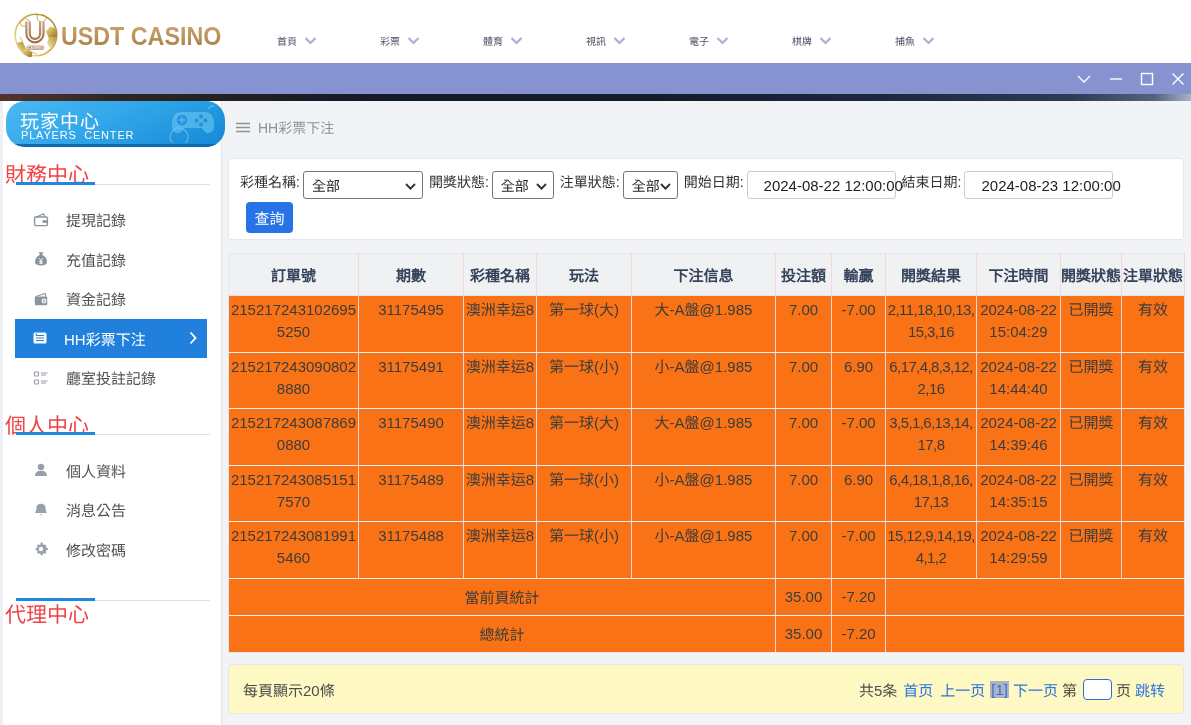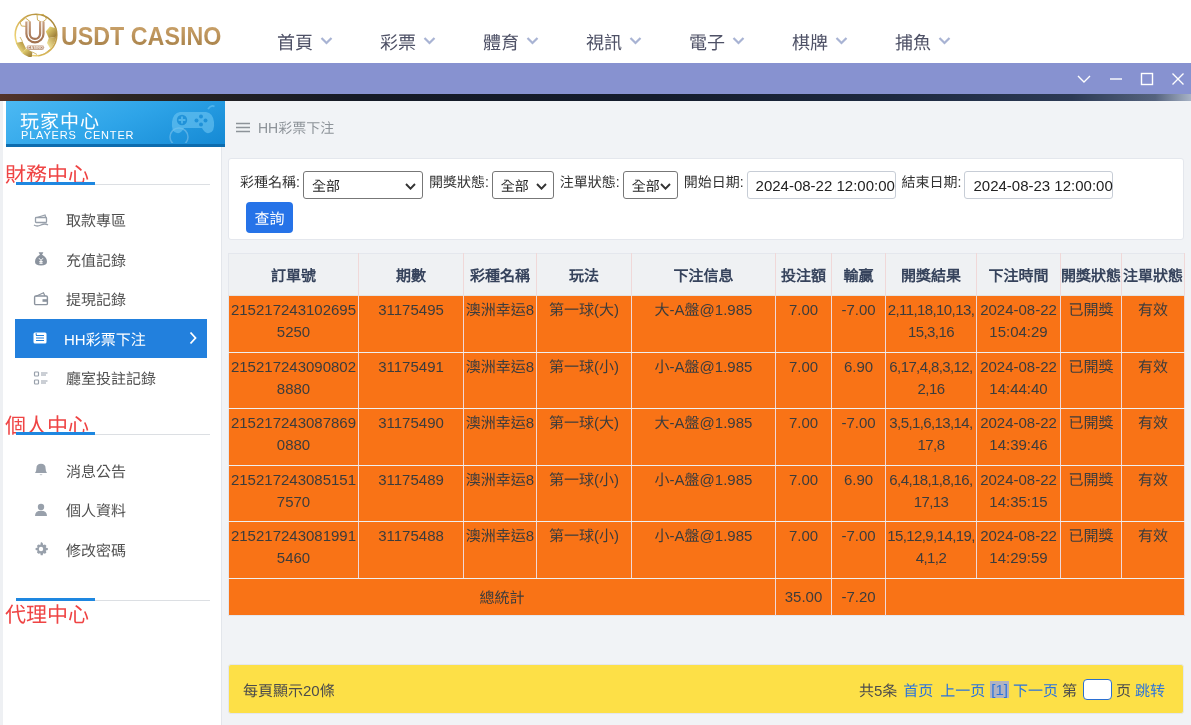--- a/index.html
+++ b/index.html
@@ -4,33 +4,33 @@
 <style>
 * { margin:0; padding:0; box-sizing:border-box; }
 html,body { width:1191px; height:725px; overflow:hidden; font-family:"Liberation Sans",sans-serif; background:#fff; }
 
 .navbar { position:absolute; left:0; top:0; width:1191px; height:63px; background:#fff; }
 .logo { position:absolute; left:14px; top:13px; width:44px; height:44px; }
 .logotext { position:absolute; left:61px; top:21px; font-size:26.5px; font-weight:bold; transform:scaleX(0.878); transform-origin:0 0; white-space:nowrap;
   background:linear-gradient(180deg,#cfa870 0%,#bd945c 45%,#9e7a42 100%);
   -webkit-background-clip:text; background-clip:text; color:transparent; }
 .nav { position:absolute; left:277px; top:9px; height:63px; display:flex; align-items:center; }
-.nav .it { width:103px; display:flex; align-items:center; font-size:18px; color:#4e5166; }
+.nav .it { width:103px; display:flex; align-items:center; font-size:10px; color:#4e5166; }
 .nav .it svg { margin-left:7px; }
 
 .titlebar { position:absolute; left:0; top:63px; width:1191px; height:31px; background:#8792d0; }
 .winbtns { position:absolute; right:6px; top:0; height:31px; display:flex; align-items:center; gap:17px; }
 .winbtns svg { display:block; }
 .darkline { position:absolute; left:0; top:94px; width:1191px; height:7px;
   background:linear-gradient(90deg,#53342a 0%,#2c2623 10%,#151a26 30%,#141c2c 55%,#1d2940 75%,#2c3a55 90%,#55637e 97%,#a8b3c6 100%); }
 
 .main { position:absolute; left:0; top:101px; width:1191px; height:624px; background:#f1f3f6; }
 .sidebar { position:absolute; left:0; top:0; width:222px; height:624px; background:#fff; border-right:1px solid #e3e6eb; border-left:3px solid #eef0f3;}
 .sidehead { position:absolute; left:3px; top:0; width:219px; height:46px; overflow:hidden;
-  background:linear-gradient(155deg,#4cb9f3 0%,#2ea4e8 50%,#1488d3 100%); }
+  background:linear-gradient(155deg,#4cb9f3 0%,#2ea4e8 50%,#1488d3 100%);border-radius:19px; }
 .sidehead .t1 { position:absolute; left:14px; top:5px; color:#fff; font-size:19px; letter-spacing:1px;}
 .sidehead .t2 { position:absolute; left:15px; top:28px; color:#fff; font-size:11px; letter-spacing:0.8px; }
 .sidehead .strip { position:absolute; left:0; bottom:0; width:100%; height:3px; background:#0d6cae; }
 .pad-ic { position:absolute; right:6px; top:2px; }
 .menu { position:absolute; left:0; top:46px; width:219px; }
 .sec { position:relative; height:53px; }
 .sec .tt { position:absolute; left:2px; top:11px; font-size:21px; color:#ef4444; }
 .sec .ln { position:absolute; left:13px; top:36.5px; width:194px; height:1px; background:#dcdfe3; }
 .sec .lnb { position:absolute; left:13px; top:34.5px; width:79px; height:3px; background:#1e87e0; }
 .mi { position:relative; height:39.5px; display:flex; align-items:center; font-size:15px; color:#515151; }
@@ -47,36 +47,36 @@
 .crumb svg { margin-right:8px; }
 .panel { position:absolute; left:6px; width:956px; background:#fff; border:1px solid #e4e7ed; border-radius:3px; }
 .filter { top:57px; height:82px; }
 .frow { position:absolute; left:11px; top:12px; display:flex; align-items:flex-start; font-size:14px; color:#333; }
 .frow .lab { margin:0 4px 0 0; }
 .sel { height:28px; border:1px solid #777; border-radius:3px; background:#fff; position:relative; font-size:14px; color:#222;
   display:flex; align-items:center; padding-left:8px; margin-right:6px; }
 .sel svg { position:absolute; right:6px; top:11px; }
 .frow .lab { margin-right:3px; }
 .inp { height:28px; border:1px solid #c7cdd6; border-radius:3px; background:#fff; font-size:15px; color:#222;
-  display:flex; align-items:center; padding-left:8px; margin-right:6px; white-space:nowrap; }
+  display:flex; align-items:center; padding-left:16px; margin-right:6px; white-space:nowrap; }
 .qbtn { position:absolute; left:17px; top:43px; width:47px; height:31px; background:#2673e8; color:#fff; font-size:15px;
   border-radius:4px; display:flex; align-items:center; justify-content:center; }
 
 .tpanel { top:152px; height:398px; border:none; background:none; }
 table { border-collapse:collapse; table-layout:fixed; width:956px; border:1px solid #e4e7ed; background:#f97316; }
 th,td { border:1px solid #f0d8d8; border-top:1px solid #efefef; border-bottom:1px solid #efefef; text-align:center; overflow:hidden; }
 th { background:#eff1f3; font-size:15px; color:#36435c; font-weight:bold; white-space:nowrap; height:42px; border-bottom:1px solid #e3e3e3;}
 tr.dr td { height:56.5px; vertical-align:top; padding:3px 1px 0 1px; font-size:15px; color:#3c3c3c; line-height:22px; word-break:break-all; }
 td.c8 { letter-spacing:-0.6px; }
 tr.sr td { height:37px; font-size:15px; color:#3c3c3c; vertical-align:middle; }
 table tr th:first-child, table tr td:first-child { border-left:none; }
 table tr:first-child th { border-top:none; }
 table tr:last-child td { border-bottom:none; }
 
-.pagebar { top:563px; height:50px; background:#fde047; display:flex; align-items:center; font-size:15px; color:#4c4c4c; }
+.pagebar { top:563px; height:50px; background:#fef9c3; display:flex; align-items:center; font-size:15px; color:#4c4c4c; }
 .pagebar .left { margin-left:14px; }
 .pagebar .right { margin-left:auto; margin-right:18px; display:flex; align-items:center; }
 .pagebar a { color:#2b74dd; text-decoration:none; }
 .pg1 { background:#b0b2c2; color:#2b74dd; padding:0 1px; margin:0 4px 0 5px; }
 .pinp { width:29px; height:21px; border:1px solid #2a6fd1; border-radius:4px; background:#fff; margin:0 4px 0 6px; }
 </style>
 </head>
 <body>
 <div class="navbar">
   <svg class="logo" viewBox="0 0 44 44">
@@ -175,61 +175,62 @@
       </svg>
       <div class="strip"></div>
     </div>
     <div class="menu">
       <div class="sec">
           <div class="tt">財務中心</div>
           <div class="ln"></div>
           <div class="lnb"></div>
         </div>
       <div class="mi"><svg class="ic" viewBox="0 0 16 16">
-            <path d="M4 5.5l8-2.5 1 3" fill="none" stroke="#98a0ab" stroke-width="1.3"></path>
-            <rect x="2.5" y="5.5" width="11" height="5" rx="0.8" fill="none" stroke="#98a0ab" stroke-width="1.3"></rect>
-            <path d="M1 13 q3 2 7 0 q4 -2 7 0" fill="none" stroke="#98a0ab" stroke-width="1.3"></path>
-          </svg>取款專區</div>
+            <path d="M3 5.2l7.5-3.4 1.4 3.2" fill="none" stroke="#8b939e" stroke-width="1.2"></path>
+            <rect x="1.6" y="5" width="12.8" height="8.6" rx="1.2" fill="none" stroke="#8b939e" stroke-width="1.4"></rect>
+            <path d="M9.5 8.2h5v2.6h-5z" fill="#8b939e"></path>
+          </svg>提現記錄</div>
       <div class="mi"><svg class="ic" viewBox="0 0 16 16">
             <path d="M5.6 1.2h4.8l-1.4 2.9H7z" fill="#8b939e"></path>
             <path d="M6.4 4.1 Q2 6.8 2 10.8 Q2 14.6 8 14.6 Q14 14.6 14 10.8 Q14 6.8 9.6 4.1 Z" fill="#8b939e"></path>
             <path d="M6 7.2l2 2.2 2-2.2M8 9.4v3.4M6.3 10.6h3.4M6.3 12.2h3.4" stroke="#fff" stroke-width="1" fill="none"></path>
           </svg>充值記錄</div>
       <div class="mi"><svg class="ic" viewBox="0 0 16 16">
-            <path d="M3 5.2l7.5-3.4 1.4 3.2" fill="none" stroke="#8b939e" stroke-width="1.2"></path>
-            <rect x="1.6" y="5" width="12.8" height="8.6" rx="1.2" fill="none" stroke="#8b939e" stroke-width="1.4"></rect>
-            <path d="M9.5 8.2h5v2.6h-5z" fill="#8b939e"></path>
-          </svg>提現記錄</div>
+            <path d="M3 5.5l9-3 .9 3.2" fill="none" stroke="#8b939e" stroke-width="1.2"></path>
+            <rect x="1.8" y="5.5" width="12.4" height="8.8" rx="1.2" fill="#8b939e"></rect>
+            <circle cx="11" cy="10" r="2.4" fill="#fff"></circle>
+            <path d="M11 8.6v2.8M9.8 10h2.4" stroke="#8b939e" stroke-width="0.9"></path>
+          </svg>資金記錄</div>
       <div class="mi active"><svg class="ic" viewBox="0 0 16 16">
             <rect x="1.5" y="2.5" width="13" height="11" rx="1.5" fill="#fff"></rect>
             <path d="M4 5.5h8M4 8h8M4 10.5h8" stroke="#2280dd" stroke-width="1.2"></path>
             <path d="M4.2 3.2v2" stroke="#2280dd" stroke-width="1"></path>
           </svg>HH彩票下注
         <svg class="arr" width="8" height="14">
             <path d="M1.5 1.5l5 5.5-5 5.5" stroke="#fff" stroke-width="1.8" fill="none"></path>
           </svg>
       </div>
       <div class="mi"><svg class="ic" viewBox="0 0 16 16">
             <rect x="1.5" y="2" width="4" height="4" rx="0.8" fill="none" stroke="#98a0ab" stroke-width="1.2"></rect>
             <rect x="1.5" y="10" width="4" height="4" rx="0.8" fill="none" stroke="#98a0ab" stroke-width="1.2"></rect>
             <path d="M8 3h6.5M8 5h5M8 11h6.5M8 13h5" stroke="#98a0ab" stroke-width="1.2"></path>
           </svg>廳室投註記錄</div>
       <div class="sec">
           <div class="tt">個人中心</div>
           <div class="ln"></div>
           <div class="lnb"></div>
         </div>
       <div class="mi"><svg class="ic" viewBox="0 0 16 16">
+            <circle cx="8" cy="5" r="3.2" fill="#98a0ab"></circle>
+            <path d="M2 14 q0-5.2 6-5.2 q6 0 6 5.2 Z" fill="#98a0ab"></path>
+          </svg>個人資料</div>
+      <div class="mi"><svg class="ic" viewBox="0 0 16 16">
             <path d="M8 1.8 q4.6 0 4.6 4.6 q0 3 1.4 4.6 H2 q1.4-1.6 1.4-4.6 Q3.4 1.8 8 1.8Z" fill="#98a0ab"></path>
             <path d="M6.5 12.5a1.8 1.8 0 0 0 3 0z" fill="#98a0ab"></path>
           </svg>消息公告</div>
-      <div class="mi"><svg class="ic" viewBox="0 0 16 16">
-            <circle cx="8" cy="5" r="3.2" fill="#98a0ab"></circle>
-            <path d="M2 14 q0-5.2 6-5.2 q6 0 6 5.2 Z" fill="#98a0ab"></path>
-          </svg>個人資料</div>
       <div class="mi"><svg class="ic" viewBox="0 0 16 16">
             <path d="M8 1l1.7 1 .4 2 1.9-.6 1.4 1.4-.6 1.9 2 .4v2l-2 .4.6 1.9-1.4 1.4-1.9-.6-.4 2h-2l-.4-2-1.9.6-1.4-1.4.6-1.9-2-.4v-2l2-.4-.6-1.9 1.4-1.4 1.9.6.4-2z" fill="#98a0ab" fill-rule="evenodd"></path>
             <circle cx="8" cy="8" r="2.2" fill="#fff"></circle>
           </svg>修改密碼</div>
       <div class="sec last">
           <div class="tt">代理中心</div>
           <div class="ln"></div>
           <div class="lnb"></div>
         </div>
     </div>
@@ -346,20 +347,26 @@
               <td>澳洲幸运8</td>
               <td>第一球(小)</td>
               <td>小-A盤@1.985</td>
               <td>7.00</td>
               <td>-7.00</td>
               <td class="c8">15,12,9,14,19,4,1,2</td>
               <td>2024-08-22 14:29:59</td>
               <td>已開獎</td>
               <td>有效</td>
             </tr>
+        <tr class="sr">
+              <td colspan="5">當前頁統計</td>
+              <td>35.00</td>
+              <td>-7.20</td>
+              <td colspan="4"></td>
+            </tr>
         <tr class="sr" style="height:36px">
               <td colspan="5">總統計</td>
               <td>35.00</td>
               <td>-7.20</td>
               <td colspan="4"></td>
             </tr>
       </tbody>
         </table>
     </div>
     <div class="panel pagebar">

